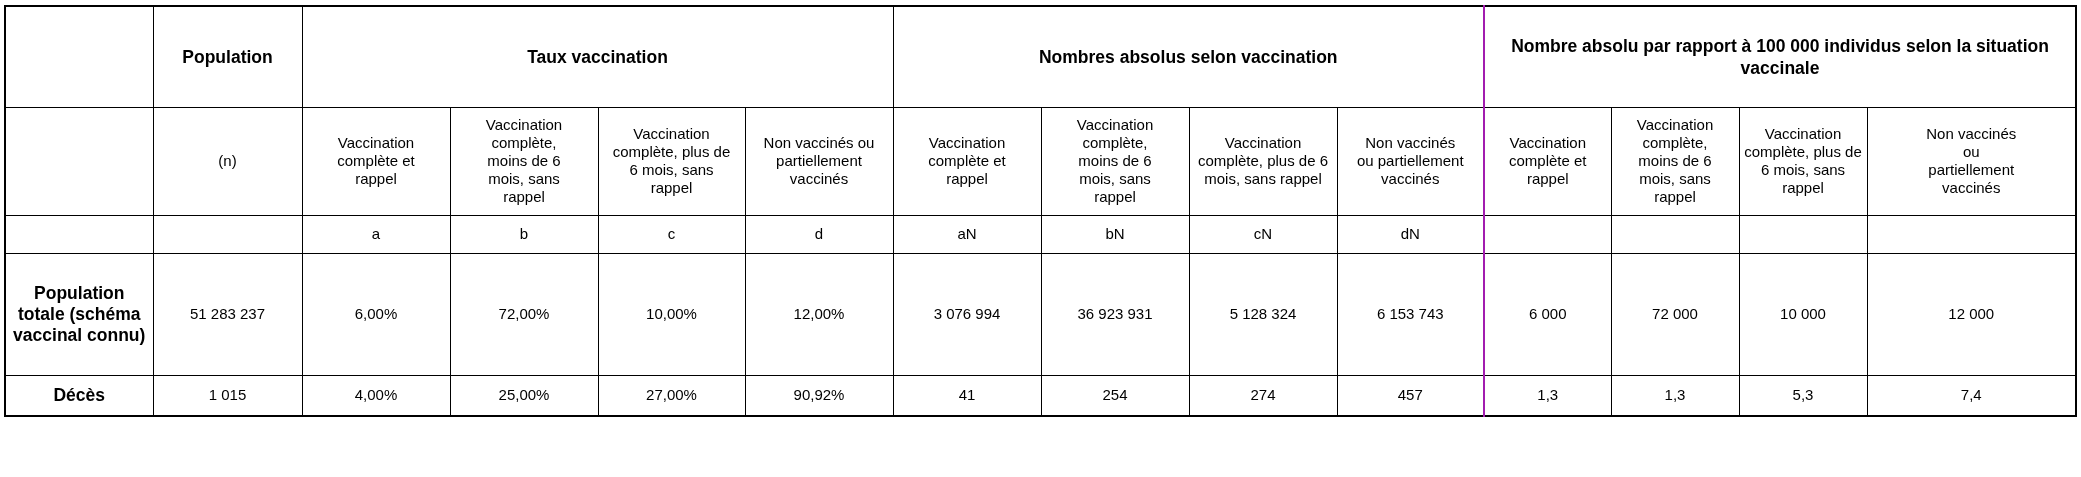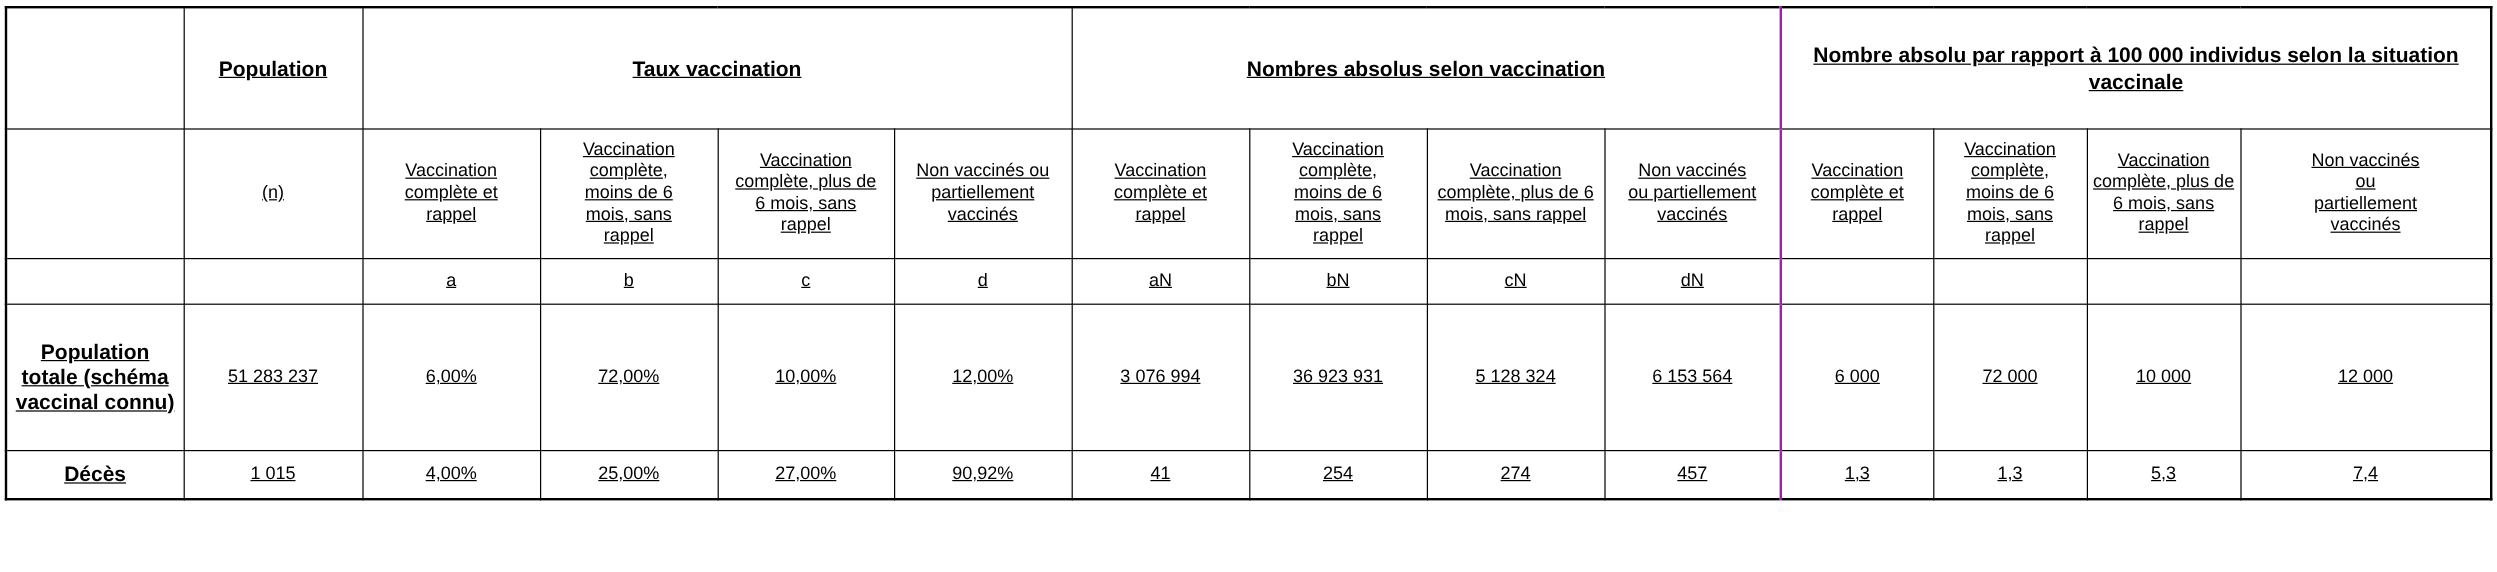--- a/index.html
+++ b/index.html
@@ -5,21 +5,20 @@
   html, body { margin: 0; padding: 0; background: #ffffff; }
   body { width: 2081px; height: 477px; position: relative; overflow: hidden; }
   table.vt {
     position: absolute; left: 4px; top: 5px;
     border-collapse: collapse;
     table-layout: fixed;
     width: 2072px;
     font-family: "Liberation Sans", sans-serif;
     color: #000;
     border: 2px solid #000;
-    text-decoration: underline;
   }
   table.vt td, table.vt th {
     border: 1px solid #000;
     text-align: center;
     vertical-align: middle;
     padding: 0 4px;
     font-size: 15px;
     line-height: 18px;
     font-weight: normal;
   }
@@ -101,21 +100,21 @@
   <tr class="r4">
     <td class="rowhead">Population totale (schéma vaccinal connu)</td>
     <td>51 283 237</td>
     <td>6,00%</td>
     <td>72,00%</td>
     <td>10,00%</td>
     <td>12,00%</td>
     <td>3 076 994</td>
     <td>36 923 931</td>
     <td>5 128 324</td>
-    <td class="small">6 153 564</td>
+    <td class="small">6 153 743</td>
     <td class="thick-l">6 000</td>
     <td>72 000</td>
     <td>10 000</td>
     <td>12 000</td>
   </tr>
 
 
   <tr class="r6">
     <td class="rowhead">Décès</td>
     <td>1 015</td>

